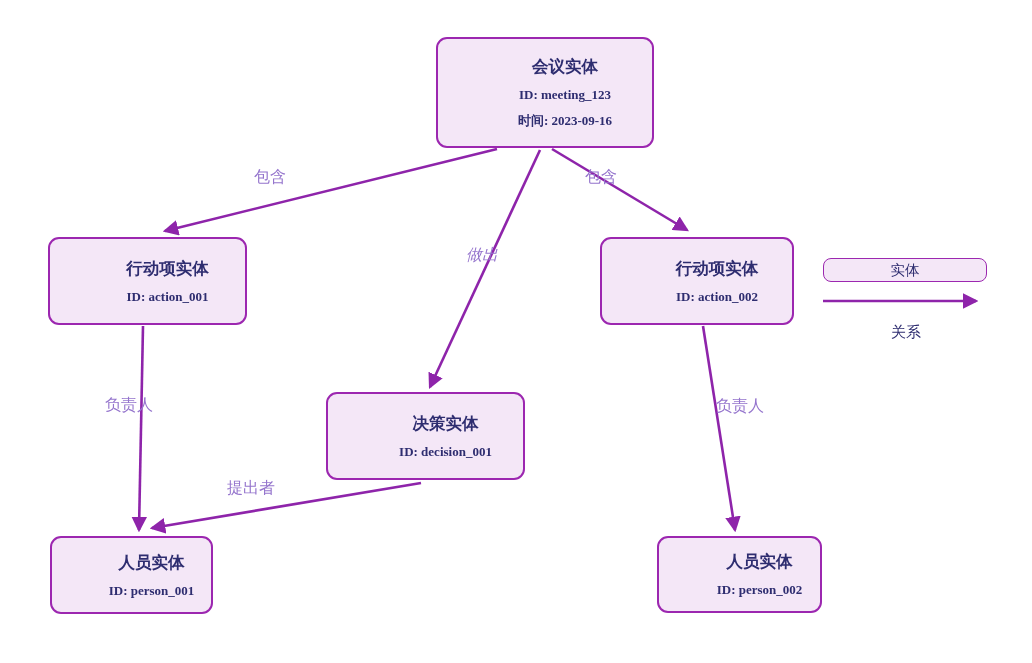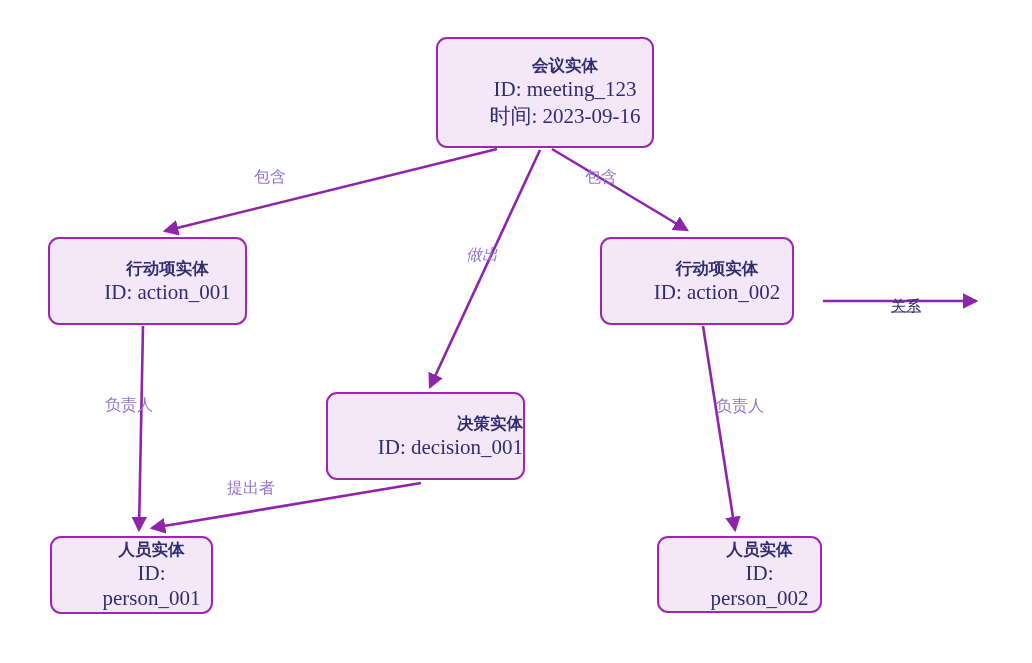--- a/index.html
+++ b/index.html
@@ -28,31 +28,33 @@
     stroke:var(--line);
     stroke-width:2.6;
   }
   .node{
     position:absolute;
     background:var(--node-fill);
     border:2.5px solid var(--node-border);
     border-radius:11px;
     display:flex;flex-direction:column;
     justify-content:center;align-items:center;
+    row-gap:9px;
     text-align:center;
     padding-left:40px;
   }
   .node .title{
     font-weight:bold;
     font-size:16.5px;
     color:var(--text);
   }
   .node .detail{
-    font-size:21px;
+    font-size:13px;
     color:var(--text);
+    font-weight:bold;
   }
   .edge-label{
     position:absolute;
     transform:translate(-50%,-50%);
     font-size:16px;
     color:var(--edge-label);
     white-space:nowrap;
   }
   .legend-entity-box{
     position:absolute;
@@ -60,31 +62,30 @@
     background:var(--node-fill);
     border:1.8px solid var(--node-border);
     border-radius:8px;
     display:flex;align-items:center;justify-content:center;
     font-size:14.5px;
     color:var(--text);
   }
   .legend-relation-label{
     position:absolute;
     transform:translate(-50%,-50%);
-    left:906px;top:306px;
+    left:906px;top:332px;
     font-size:15px;
     color:var(--text);
     white-space:nowrap;
-    text-decoration:underline;
   }
   
   .node-meeting {left:436px;top:37px; width:218px;height:111px;}
   .node-action1 {left:48px; top:237px;width:199px;height:88px;}
   .node-action2 {left:600px;top:237px;width:194px;height:88px;}
-  .node-decision{left:326px;top:392px;width:199px;height:88px;align-items:flex-end;}
+  .node-decision{left:326px;top:392px;width:199px;height:88px;}
   .node-person1 {left:50px; top:536px;width:163px;height:78px;}
   .node-person2 {left:657px;top:536px;width:165px;height:77px;}
 </style>
 </head>
 <body>
 
 <div class="canvas">
 
   <svg class="edges" viewBox="0 0 1032 663">
     <defs>
@@ -132,15 +133,18 @@
     <span class="detail">ID: person_002</span>
   </div>
 
   <span class="edge-label" style="left:270px;top:177px;">包含</span>
   <span class="edge-label" style="left:601px;top:177px;">包含</span>
   <span class="edge-label" style="left:482px;top:255px;font-style:italic;">做出</span>
   <span class="edge-label" style="left:129px;top:405px;">负责人</span>
   <span class="edge-label" style="left:740px;top:406px;">负责人</span>
   <span class="edge-label" style="left:251px;top:488px;text-align:right;">提出者</span>
 
+  <div class="legend-entity-box">
+    <span>实体</span>
+  </div>
   <span class="legend-relation-label">关系</span>
 
 </div>
 
 </body></html>

